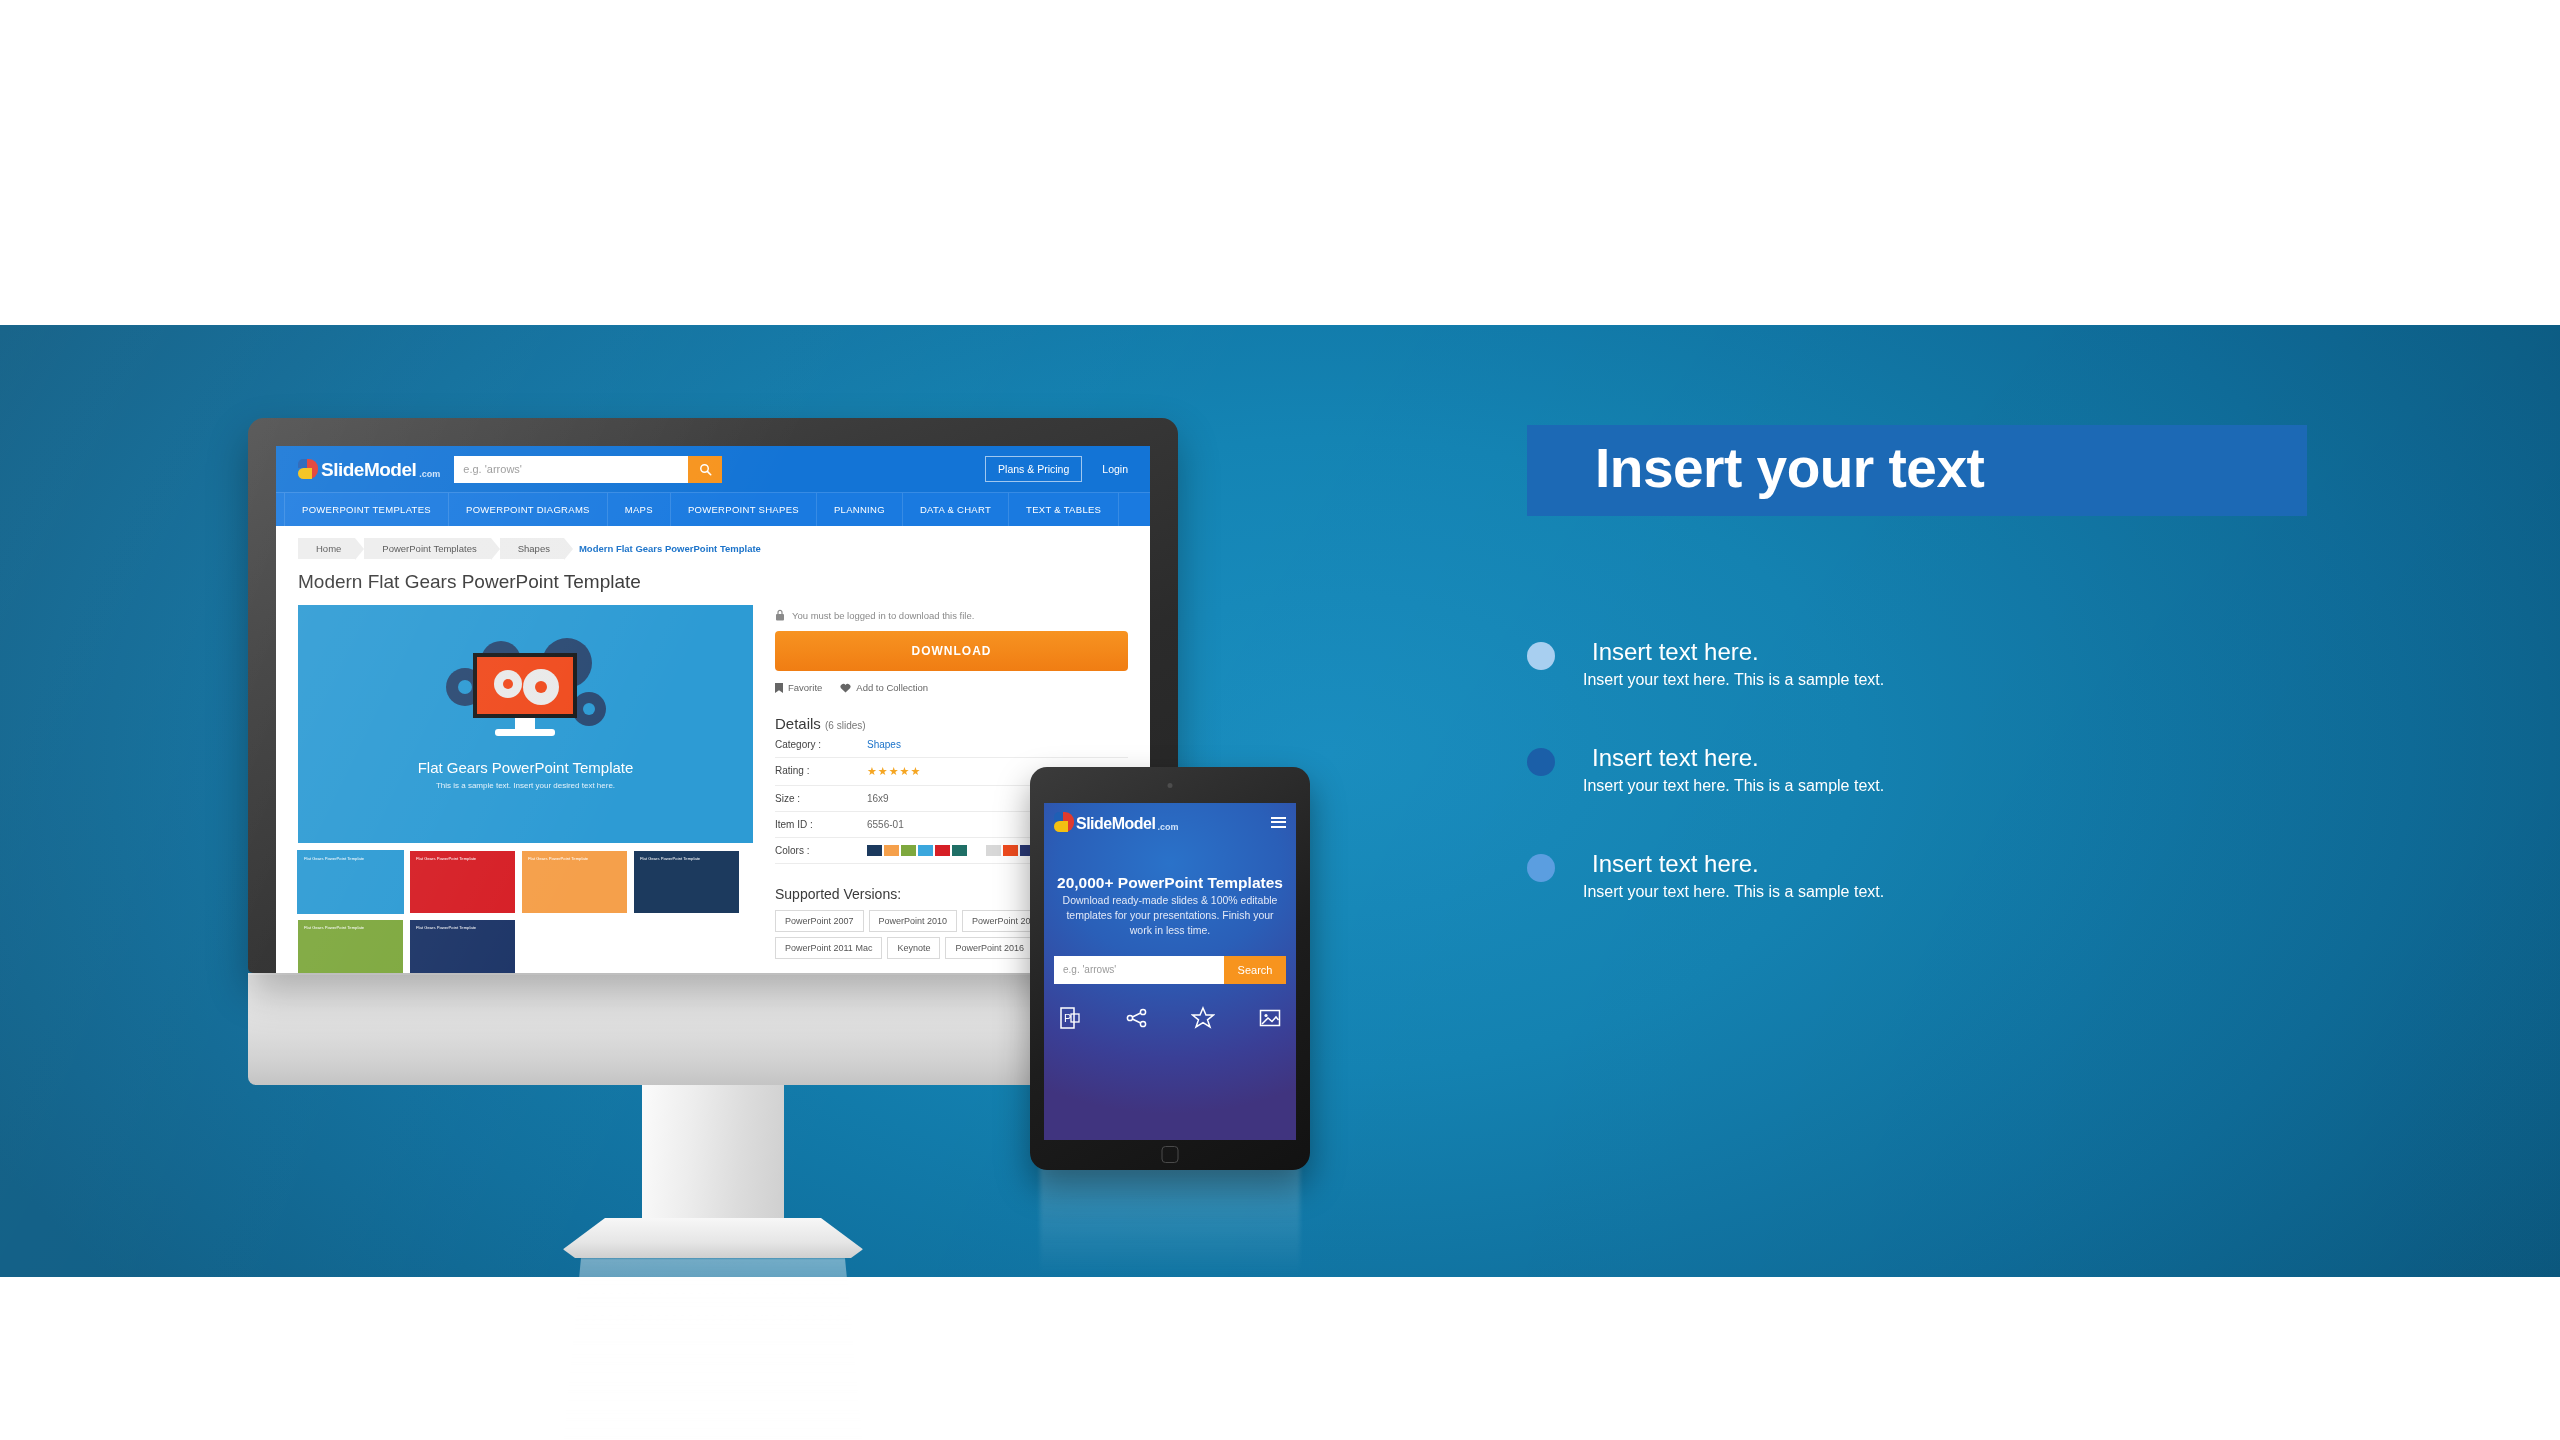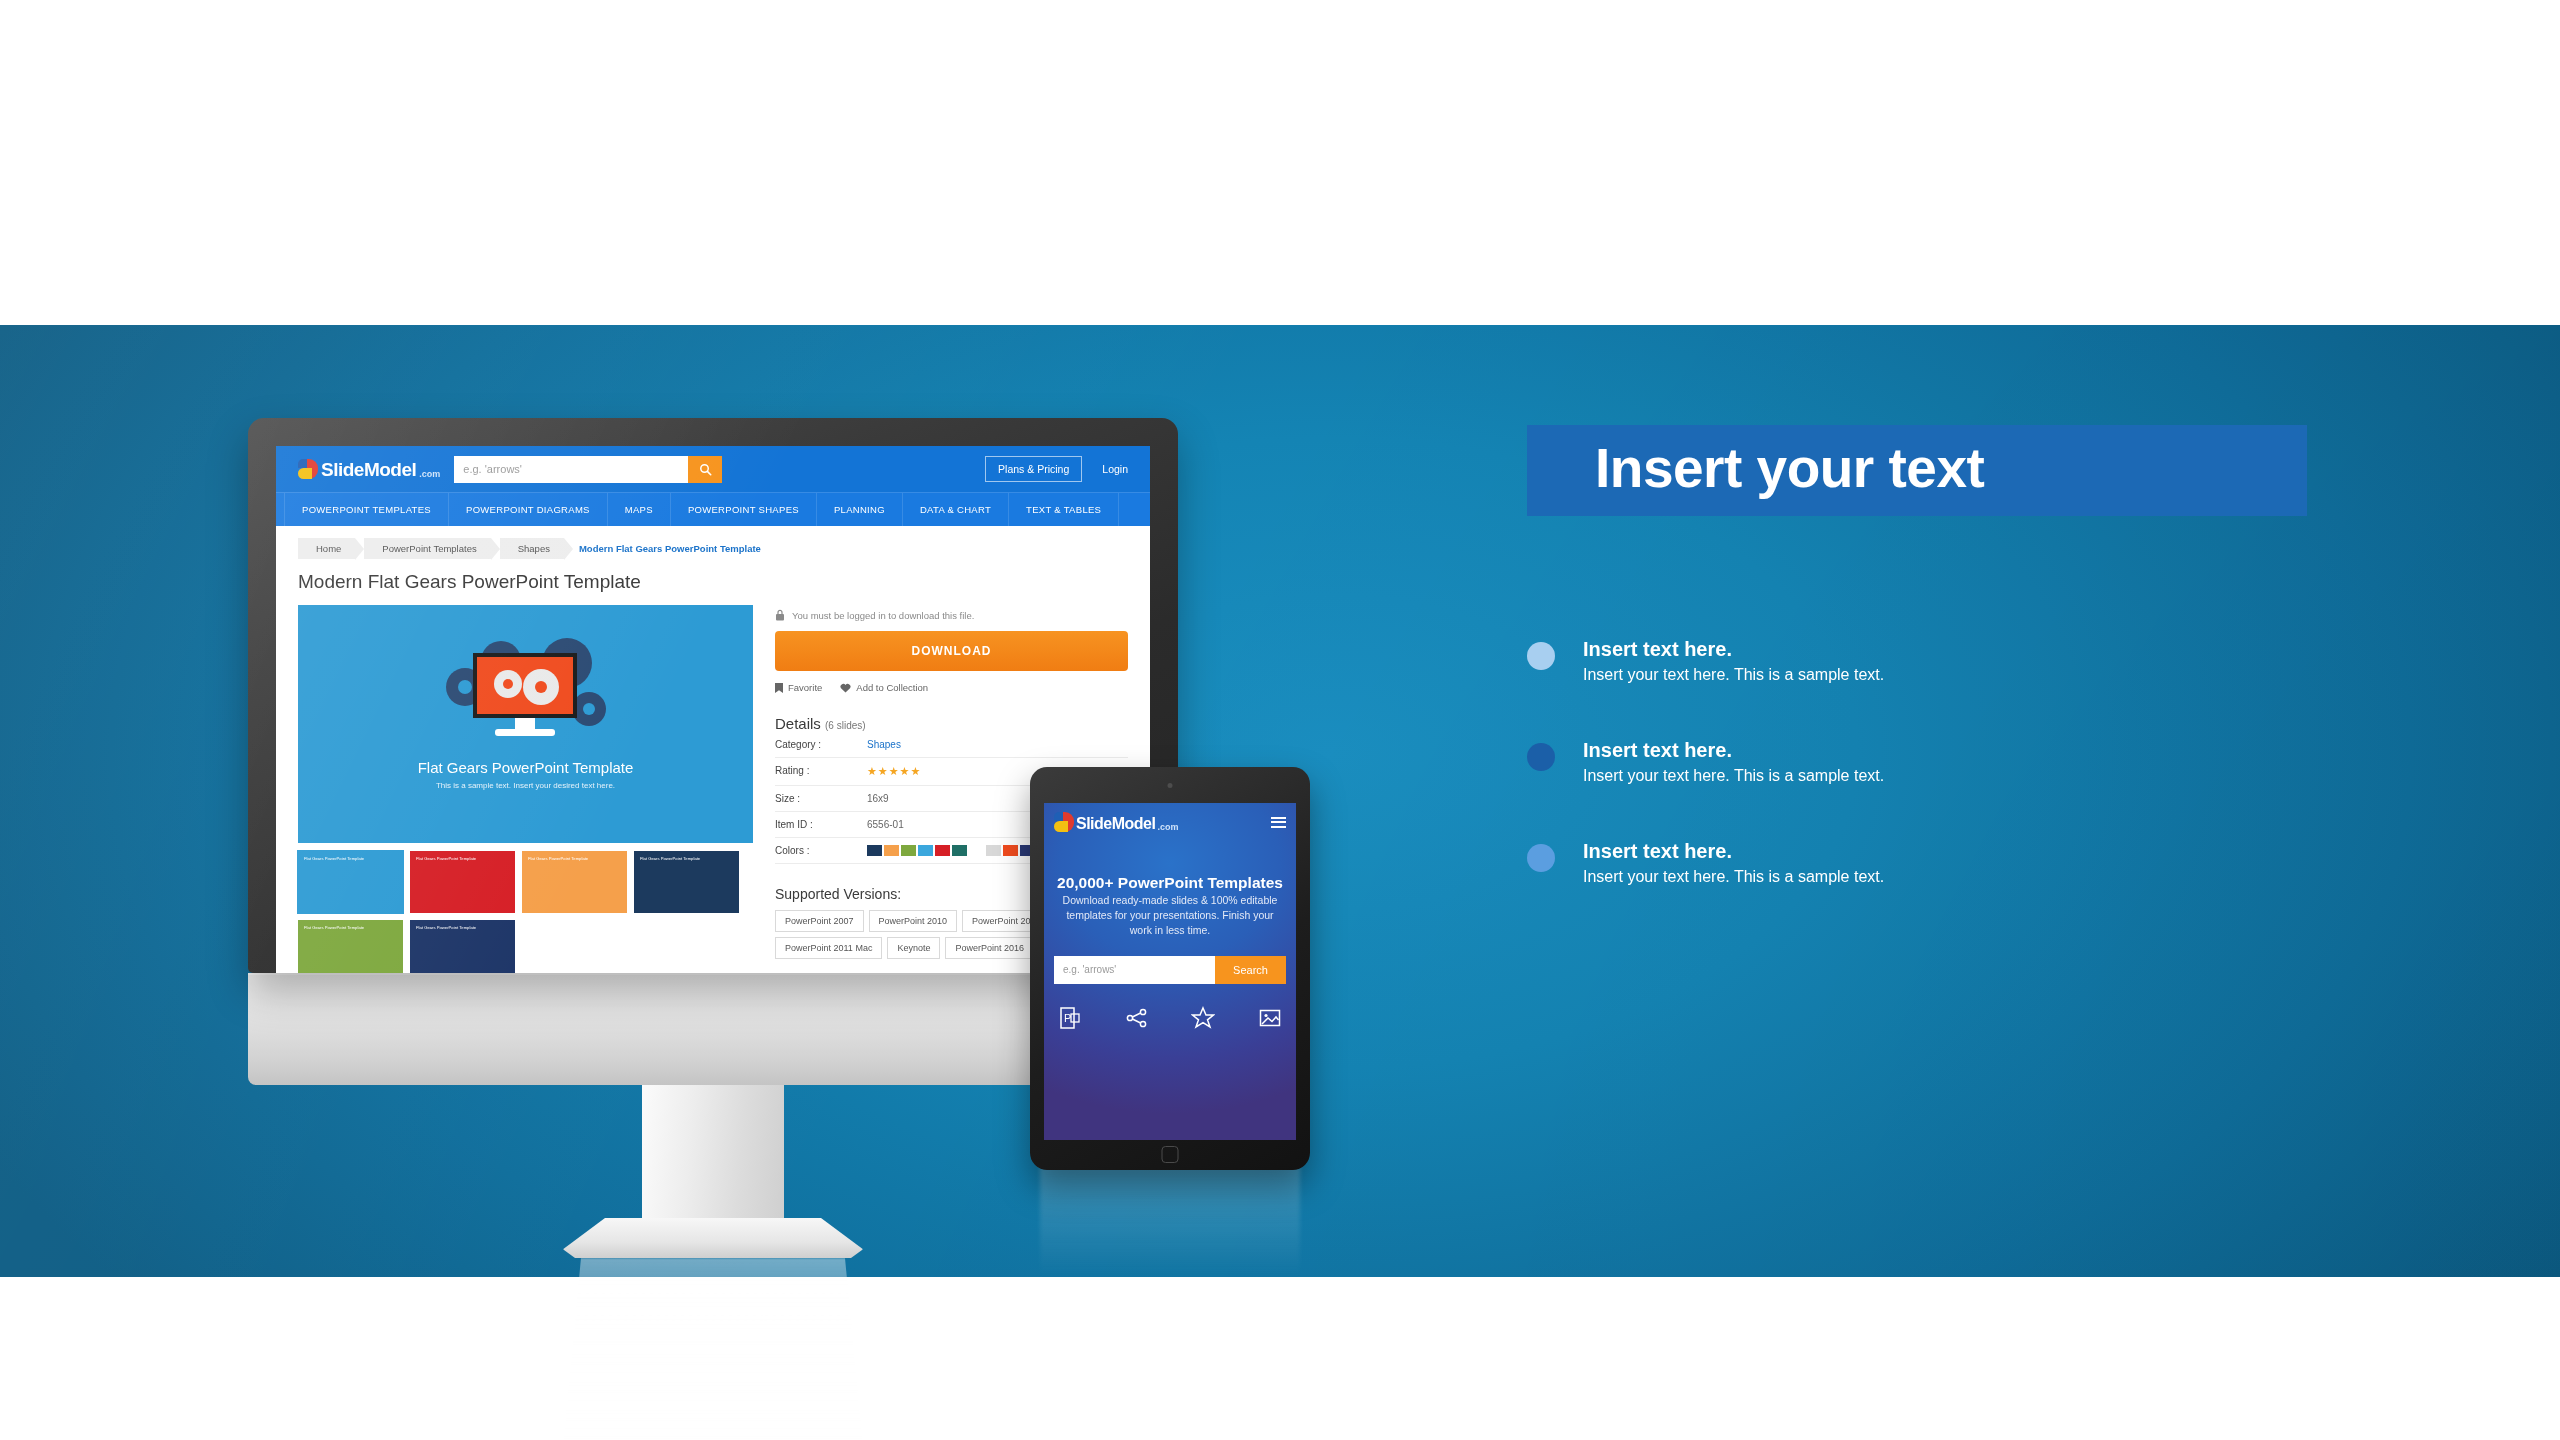--- a/index.html
+++ b/index.html
@@ -133,37 +133,37 @@
   .tab-logo { display:flex; align-items:flex-end; gap:2px; }
   .tab-logo .logo-txt { font-size:16px; }
   .hamb { display:flex; flex-direction:column; gap:2.5px; }
   .hamb i { display:block; width:15px; height:2px; background:#fff; }
   .tab-h1 { color:#fff; font-size:15.5px; font-weight:700; text-align:center;
     line-height:1.22; margin-top:42px; }
   .tab-p { color:#e3e9f7; font-size:10.5px; text-align:center; line-height:1.42; }
   .tab-search { display:flex; height:28px; margin-top:18px; }
   .tab-search .fld { flex:1; background:#fff; font-size:10px; color:#9a9a9a;
     display:flex; align-items:center; padding:0 9px; }
-  .tab-search .go { width:71px; background:#f7941e; color:#fff; font-size:11px;
+  .tab-search .go { width:62px; background:#f7941e; color:#fff; font-size:11px;
     display:flex; align-items:center; justify-content:center; }
   .tab-icons { display:flex; justify-content:space-between; margin-top:22px; padding:0 4px; }
   .tab-reflect { position:absolute; left:1040px; top:1165px; width:260px; height:112px;
     background:linear-gradient(180deg, rgba(255,255,255,0.20) 0%, rgba(255,255,255,0.0) 100%);
     filter:blur(2px); z-index:5; }
 
   
   .right { position:absolute; left:1527px; top:425px; width:780px; }
   .cap-box { background:#1c69b5; padding:16px 22px 20px 68px; }
   .cap-box h2 { color:#fff; font-size:55px; font-weight:700; line-height:1; letter-spacing:-0.5px; }
   .lead { color:#ffffff; font-size:24px; line-height:1.38; margin-top:38px; font-weight:300;
     width:760px; }
   .bullets { margin-top:122px; }
   .bullet { display:flex; gap:28px; margin-bottom:55px; }
   .dot { width:28px; height:28px; border-radius:50%; flex:none; margin-top:4px; }
-  .b-head { color:#fff; font-size:20px; font-weight:700; }
+  .b-head { color:#fff; font-size:24px; font-weight:400;margin-left:9px; }
   .b-text { color:#fff; font-size:16px; font-weight:300; margin-top:5px; }
 </style>
 </head>
 <body>
 
 <div class="slide">
 
   <div class="header">
   </div>
 

